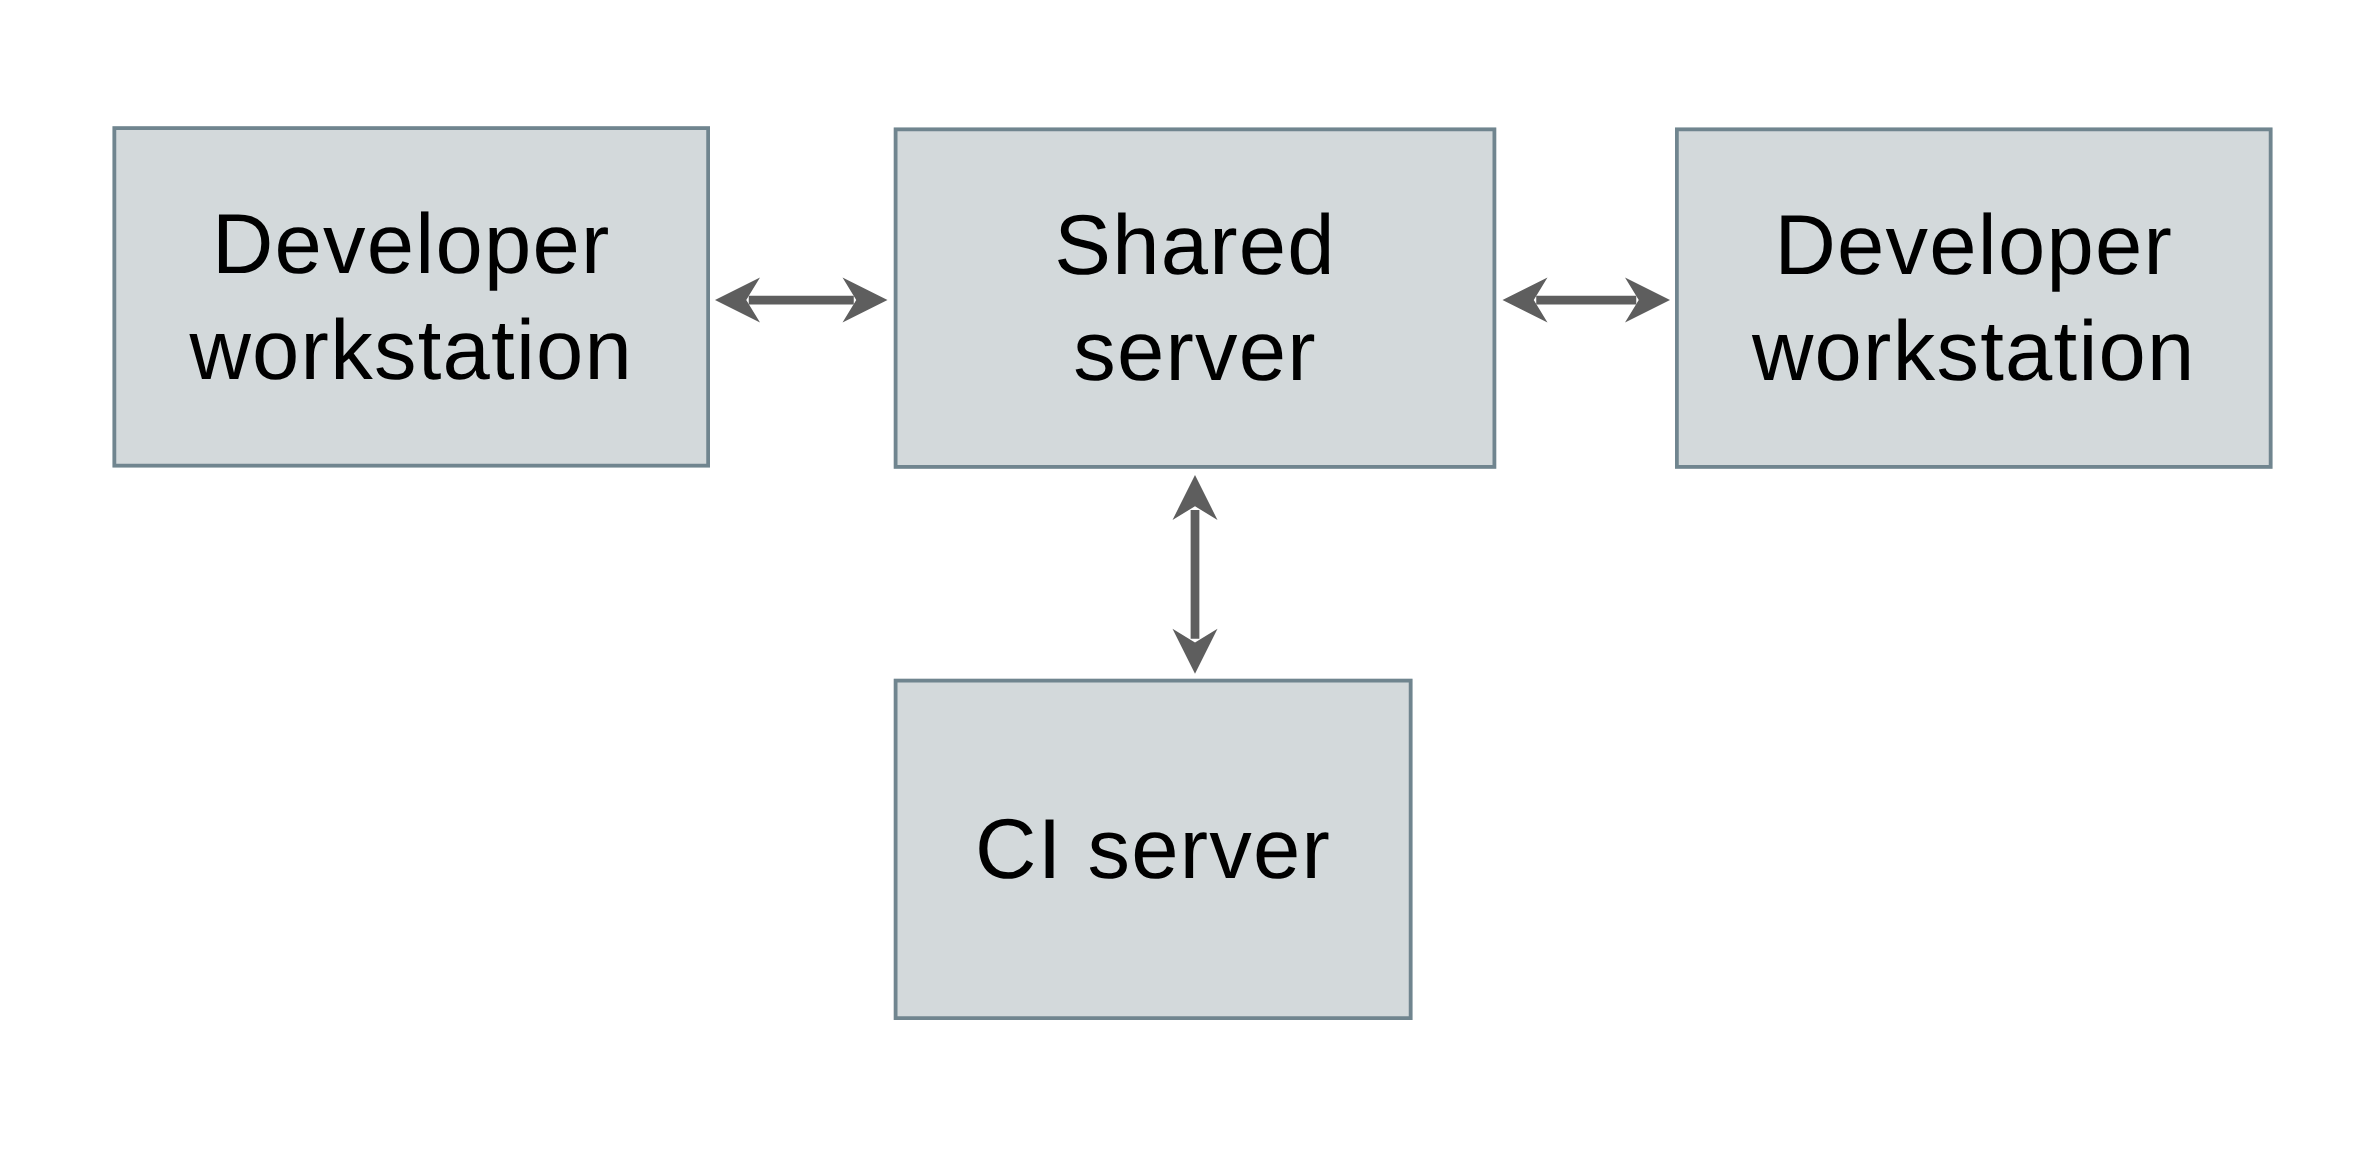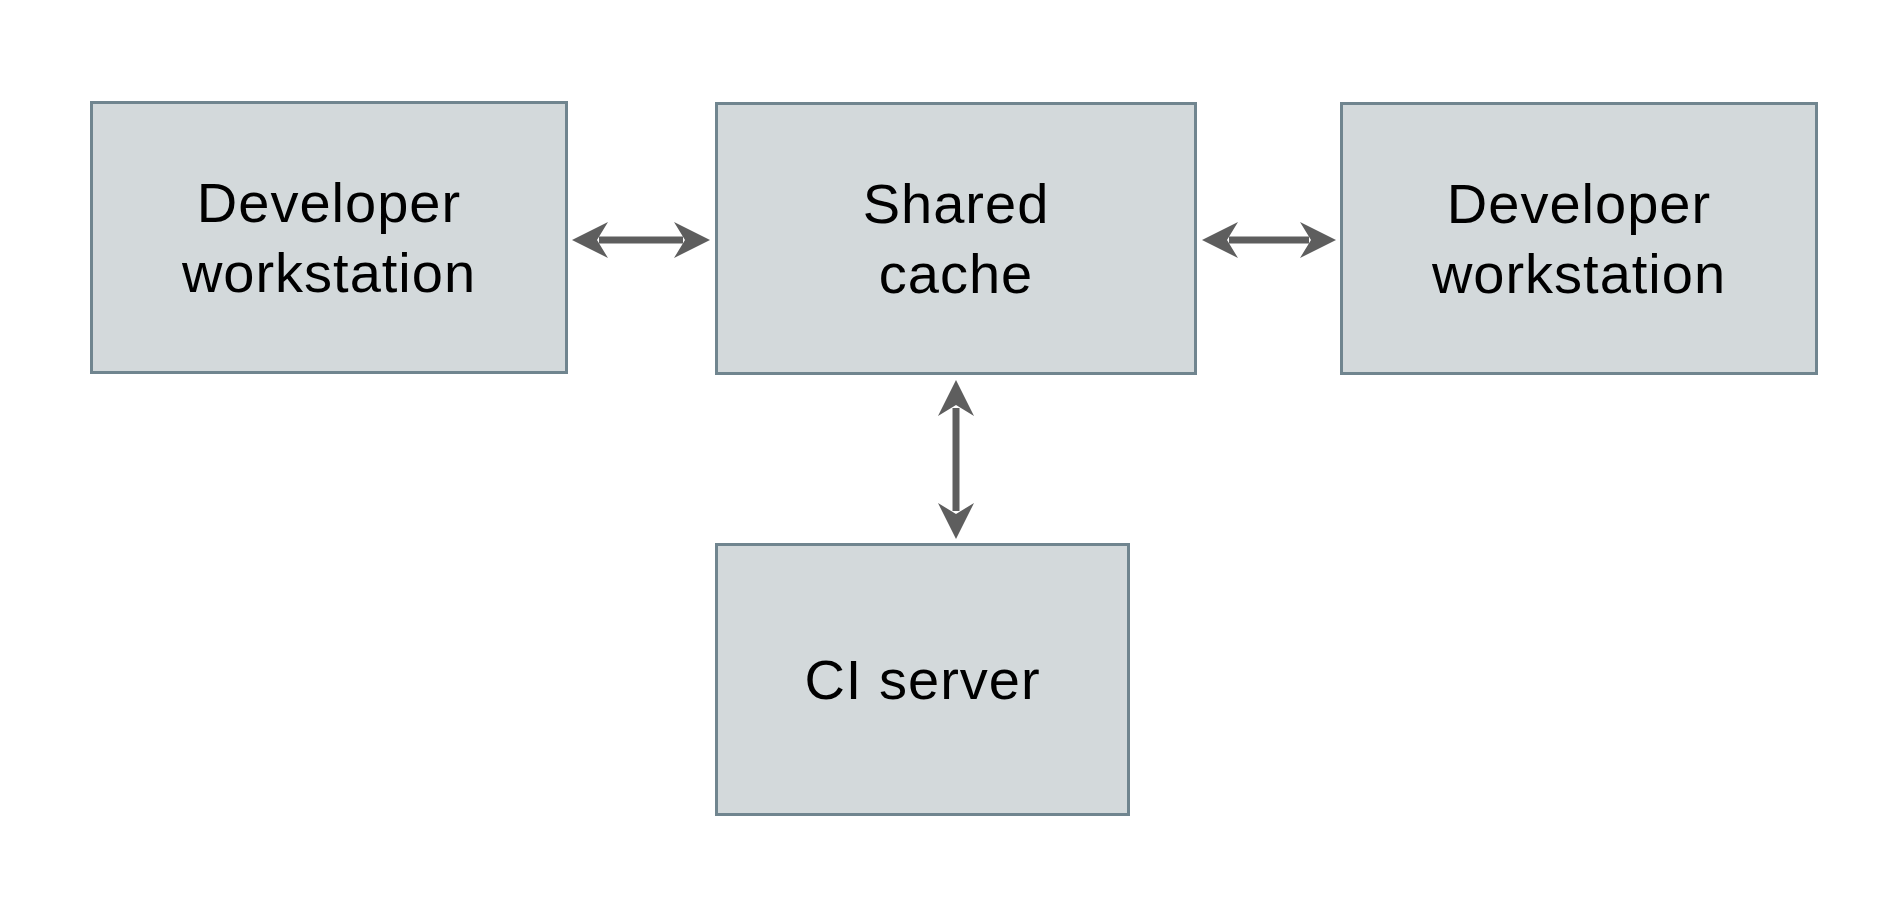--- a/index.html
+++ b/index.html
@@ -19,21 +19,21 @@
     position: absolute;
     box-sizing: border-box;
     background: var(--node-fill, #d3d9db);
     border: 3px solid var(--node-border, #70858f);
     display: flex;
     align-items: center;
     justify-content: center;
     text-align: center;
   }
   .node-label {
-    font-size: 56px;
+    font-size: 68px;
     line-height: 1.25;
     letter-spacing: 1px;
     color: var(--text-color, #000000);
     white-space: pre-line;
   }
   .edge-layer {
     position: absolute;
     left: 0;
     top: 0;
     width: 1900px;
@@ -60,21 +60,21 @@
 
 <div class="canvas" style="--bg-color: #ffffff; --node-fill: #d3d9db; --node-border: #70858f; --arrow-color: #5e5e5e; --text-color: #000000;">
 
   <div class="node node-dev-left">
     <span class="node-label">Developer
 workstation</span>
   </div>
 
   <div class="node node-cache">
     <span class="node-label">Shared
-cache</span>
+server</span>
   </div>
 
   <div class="node node-dev-right">
     <span class="node-label">Developer
 workstation</span>
   </div>
 
   <div class="node node-ci">
     <span class="node-label">CI server</span>
   </div>

